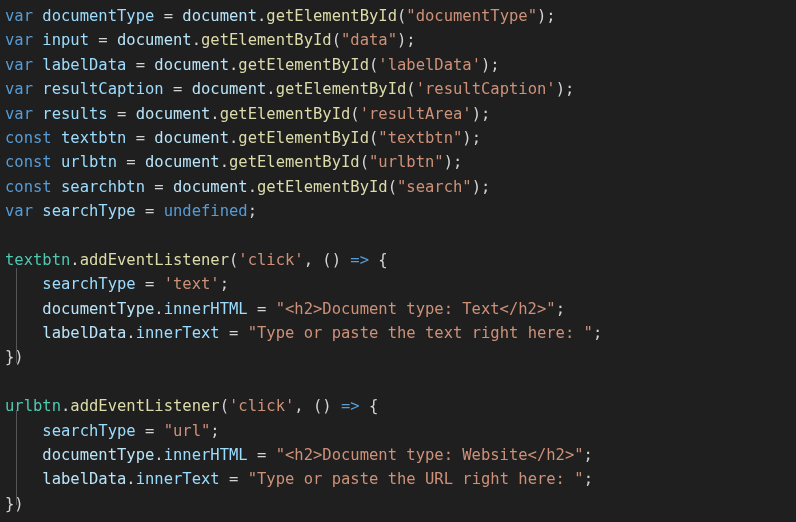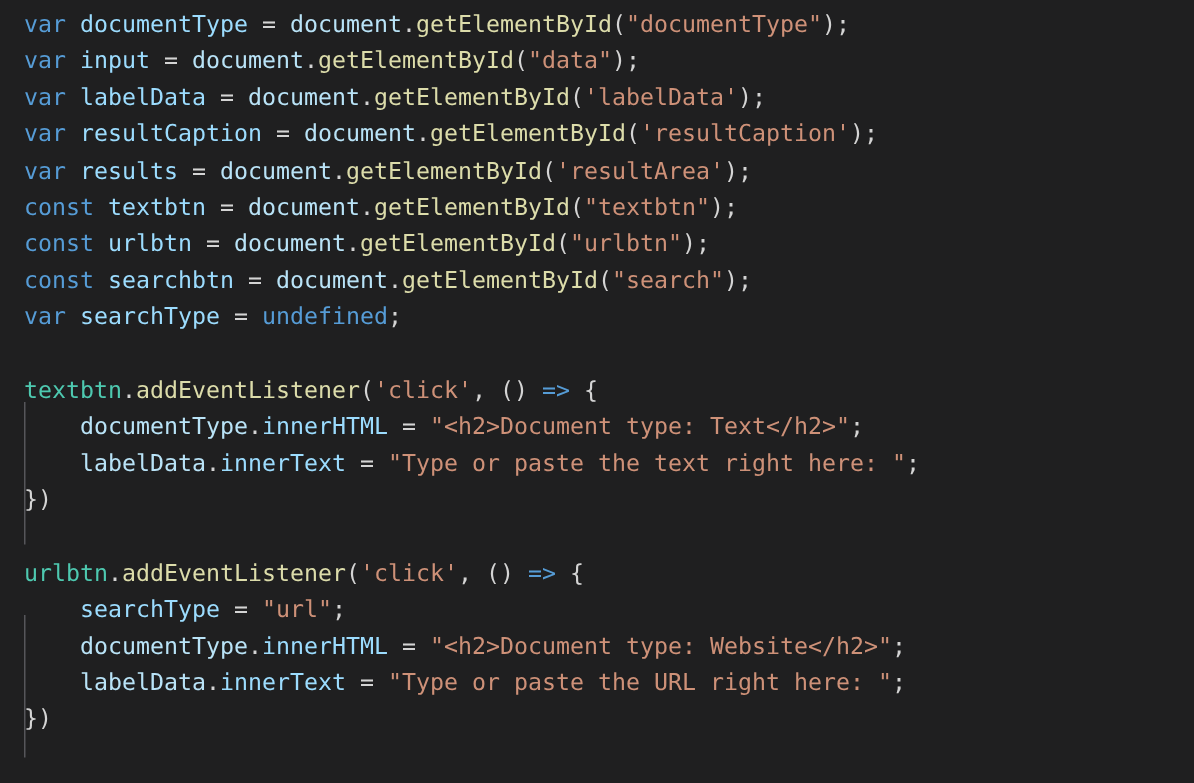--- a/index.html
+++ b/index.html
@@ -23,21 +23,21 @@
   .code-area {
     position: absolute;
     left: 0;
     top: 4px;
     width: 796px;
   }
   .line {
     position: relative;
     height: 24.4px;
     white-space: pre;
-    padding-left: 16px;
+    padding-left: 5px;
     color: #d4d4d4;
   }
   .line.blank { color: transparent; }
 
   
   .guide {
     position: absolute;
     width: 1px;
     background: #56565a;
     left: 16px;
@@ -69,20 +69,21 @@
       <div class="line"><span class="kw" style="color: rgb(86, 156, 214);">var</span><span class="punc" style="color: rgb(212, 212, 212);"> </span><span class="var" style="color: rgb(156, 220, 254);">input</span><span class="op" style="color: rgb(212, 212, 212);"> = </span><span class="obj" style="color: rgb(185, 227, 247);">document</span><span class="punc" style="color: rgb(212, 212, 212);">.</span><span class="fn" style="color: rgb(220, 220, 170);">getElementById</span><span class="punc" style="color: rgb(212, 212, 212);">(</span><span class="str" style="color: rgb(206, 145, 120);">"data"</span><span class="punc" style="color: rgb(212, 212, 212);">);</span></div>
       <div class="line"><span class="kw" style="color: rgb(86, 156, 214);">var</span><span class="punc" style="color: rgb(212, 212, 212);"> </span><span class="var" style="color: rgb(156, 220, 254);">labelData</span><span class="op" style="color: rgb(212, 212, 212);"> = </span><span class="obj" style="color: rgb(185, 227, 247);">document</span><span class="punc" style="color: rgb(212, 212, 212);">.</span><span class="fn" style="color: rgb(220, 220, 170);">getElementById</span><span class="punc" style="color: rgb(212, 212, 212);">(</span><span class="str" style="color: rgb(206, 145, 120);">'labelData'</span><span class="punc" style="color: rgb(212, 212, 212);">);</span></div>
       <div class="line"><span class="kw" style="color: rgb(86, 156, 214);">var</span><span class="punc" style="color: rgb(212, 212, 212);"> </span><span class="var" style="color: rgb(156, 220, 254);">resultCaption</span><span class="op" style="color: rgb(212, 212, 212);"> = </span><span class="obj" style="color: rgb(185, 227, 247);">document</span><span class="punc" style="color: rgb(212, 212, 212);">.</span><span class="fn" style="color: rgb(220, 220, 170);">getElementById</span><span class="punc" style="color: rgb(212, 212, 212);">(</span><span class="str" style="color: rgb(206, 145, 120);">'resultCaption'</span><span class="punc" style="color: rgb(212, 212, 212);">);</span></div>
       <div class="line"><span class="kw" style="color: rgb(86, 156, 214);">var</span><span class="punc" style="color: rgb(212, 212, 212);"> </span><span class="var" style="color: rgb(156, 220, 254);">results</span><span class="op" style="color: rgb(212, 212, 212);"> = </span><span class="obj" style="color: rgb(185, 227, 247);">document</span><span class="punc" style="color: rgb(212, 212, 212);">.</span><span class="fn" style="color: rgb(220, 220, 170);">getElementById</span><span class="punc" style="color: rgb(212, 212, 212);">(</span><span class="str" style="color: rgb(206, 145, 120);">'resultArea'</span><span class="punc" style="color: rgb(212, 212, 212);">);</span></div>
       <div class="line"><span class="kw" style="color: rgb(86, 156, 214);">const</span><span class="punc" style="color: rgb(212, 212, 212);"> </span><span class="var" style="color: rgb(156, 220, 254);">textbtn</span><span class="op" style="color: rgb(212, 212, 212);"> = </span><span class="obj" style="color: rgb(185, 227, 247);">document</span><span class="punc" style="color: rgb(212, 212, 212);">.</span><span class="fn" style="color: rgb(220, 220, 170);">getElementById</span><span class="punc" style="color: rgb(212, 212, 212);">(</span><span class="str" style="color: rgb(206, 145, 120);">"textbtn"</span><span class="punc" style="color: rgb(212, 212, 212);">);</span></div>
       <div class="line"><span class="kw" style="color: rgb(86, 156, 214);">const</span><span class="punc" style="color: rgb(212, 212, 212);"> </span><span class="var" style="color: rgb(156, 220, 254);">urlbtn</span><span class="op" style="color: rgb(212, 212, 212);"> = </span><span class="obj" style="color: rgb(185, 227, 247);">document</span><span class="punc" style="color: rgb(212, 212, 212);">.</span><span class="fn" style="color: rgb(220, 220, 170);">getElementById</span><span class="punc" style="color: rgb(212, 212, 212);">(</span><span class="str" style="color: rgb(206, 145, 120);">"urlbtn"</span><span class="punc" style="color: rgb(212, 212, 212);">);</span></div>
       <div class="line"><span class="kw" style="color: rgb(86, 156, 214);">const</span><span class="punc" style="color: rgb(212, 212, 212);"> </span><span class="var" style="color: rgb(156, 220, 254);">searchbtn</span><span class="op" style="color: rgb(212, 212, 212);"> = </span><span class="obj" style="color: rgb(185, 227, 247);">document</span><span class="punc" style="color: rgb(212, 212, 212);">.</span><span class="fn" style="color: rgb(220, 220, 170);">getElementById</span><span class="punc" style="color: rgb(212, 212, 212);">(</span><span class="str" style="color: rgb(206, 145, 120);">"search"</span><span class="punc" style="color: rgb(212, 212, 212);">);</span></div>
       <div class="line"><span class="kw" style="color: rgb(86, 156, 214);">var</span><span class="punc" style="color: rgb(212, 212, 212);"> </span><span class="var" style="color: rgb(156, 220, 254);">searchType</span><span class="op" style="color: rgb(212, 212, 212);"> = </span><span class="kw" style="color: rgb(86, 156, 214);">undefined</span><span class="punc" style="color: rgb(212, 212, 212);">;</span></div>
       <div class="line blank">&nbsp;</div>
       <div class="line"><span class="cyan" style="color: rgb(78, 201, 176);">textbtn</span><span class="punc" style="color: rgb(212, 212, 212);">.</span><span class="fn" style="color: rgb(220, 220, 170);">addEventListener</span><span class="punc" style="color: rgb(212, 212, 212);">(</span><span class="str" style="color: rgb(206, 145, 120);">'click'</span><span class="punc" style="color: rgb(212, 212, 212);">, () </span><span class="arrow" style="color: rgb(86, 156, 214);">=&gt;</span><span class="punc" style="color: rgb(212, 212, 212);"> {</span></div>
+      <div class="line"><span class="punc" style="color: rgb(212, 212, 212);">    </span><span class="var" style="color: rgb(156, 220, 254);">searchType</span><span class="op" style="color: rgb(212, 212, 212);"> = </span><span class="str" style="color: rgb(206, 145, 120);">'text'</span><span class="punc" style="color: rgb(212, 212, 212);">;</span></div>
       <div class="line"><span class="punc" style="color: rgb(212, 212, 212);">    </span><span class="obj" style="color: rgb(185, 227, 247);">documentType</span><span class="punc" style="color: rgb(212, 212, 212);">.</span><span class="var" style="color: rgb(156, 220, 254);">innerHTML</span><span class="op" style="color: rgb(212, 212, 212);"> = </span><span class="str" style="color: rgb(206, 145, 120);">"&lt;h2&gt;Document type: Text&lt;/h2&gt;"</span><span class="punc" style="color: rgb(212, 212, 212);">;</span></div>
       <div class="line"><span class="punc" style="color: rgb(212, 212, 212);">    </span><span class="obj" style="color: rgb(185, 227, 247);">labelData</span><span class="punc" style="color: rgb(212, 212, 212);">.</span><span class="var" style="color: rgb(156, 220, 254);">innerText</span><span class="op" style="color: rgb(212, 212, 212);"> = </span><span class="str" style="color: rgb(206, 145, 120);">"Type or paste the text right here: "</span><span class="punc" style="color: rgb(212, 212, 212);">;</span></div>
       <div class="line"><span class="punc" style="color: rgb(212, 212, 212);">})</span></div>
       <div class="line blank">&nbsp;</div>
       <div class="line"><span class="cyan" style="color: rgb(78, 201, 176);">urlbtn</span><span class="punc" style="color: rgb(212, 212, 212);">.</span><span class="fn" style="color: rgb(220, 220, 170);">addEventListener</span><span class="punc" style="color: rgb(212, 212, 212);">(</span><span class="str" style="color: rgb(206, 145, 120);">'click'</span><span class="punc" style="color: rgb(212, 212, 212);">, () </span><span class="arrow" style="color: rgb(86, 156, 214);">=&gt;</span><span class="punc" style="color: rgb(212, 212, 212);"> {</span></div>
       <div class="line"><span class="punc" style="color: rgb(212, 212, 212);">    </span><span class="var" style="color: rgb(156, 220, 254);">searchType</span><span class="op" style="color: rgb(212, 212, 212);"> = </span><span class="str" style="color: rgb(206, 145, 120);">"url"</span><span class="punc" style="color: rgb(212, 212, 212);">;</span></div>
       <div class="line"><span class="punc" style="color: rgb(212, 212, 212);">    </span><span class="obj" style="color: rgb(185, 227, 247);">documentType</span><span class="punc" style="color: rgb(212, 212, 212);">.</span><span class="var" style="color: rgb(156, 220, 254);">innerHTML</span><span class="op" style="color: rgb(212, 212, 212);"> = </span><span class="str" style="color: rgb(206, 145, 120);">"&lt;h2&gt;Document type: Website&lt;/h2&gt;"</span><span class="punc" style="color: rgb(212, 212, 212);">;</span></div>
       <div class="line"><span class="punc" style="color: rgb(212, 212, 212);">    </span><span class="obj" style="color: rgb(185, 227, 247);">labelData</span><span class="punc" style="color: rgb(212, 212, 212);">.</span><span class="var" style="color: rgb(156, 220, 254);">innerText</span><span class="op" style="color: rgb(212, 212, 212);"> = </span><span class="str" style="color: rgb(206, 145, 120);">"Type or paste the URL right here: "</span><span class="punc" style="color: rgb(212, 212, 212);">;</span></div>
       <div class="line"><span class="punc" style="color: rgb(212, 212, 212);">})</span></div>
     </div>

